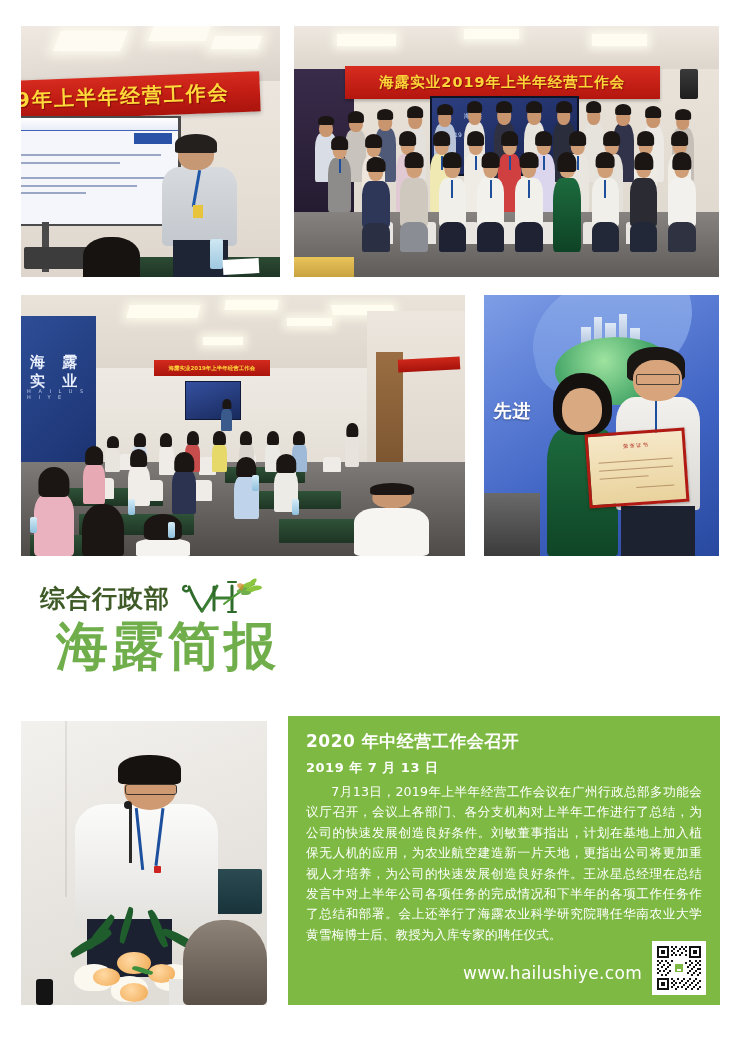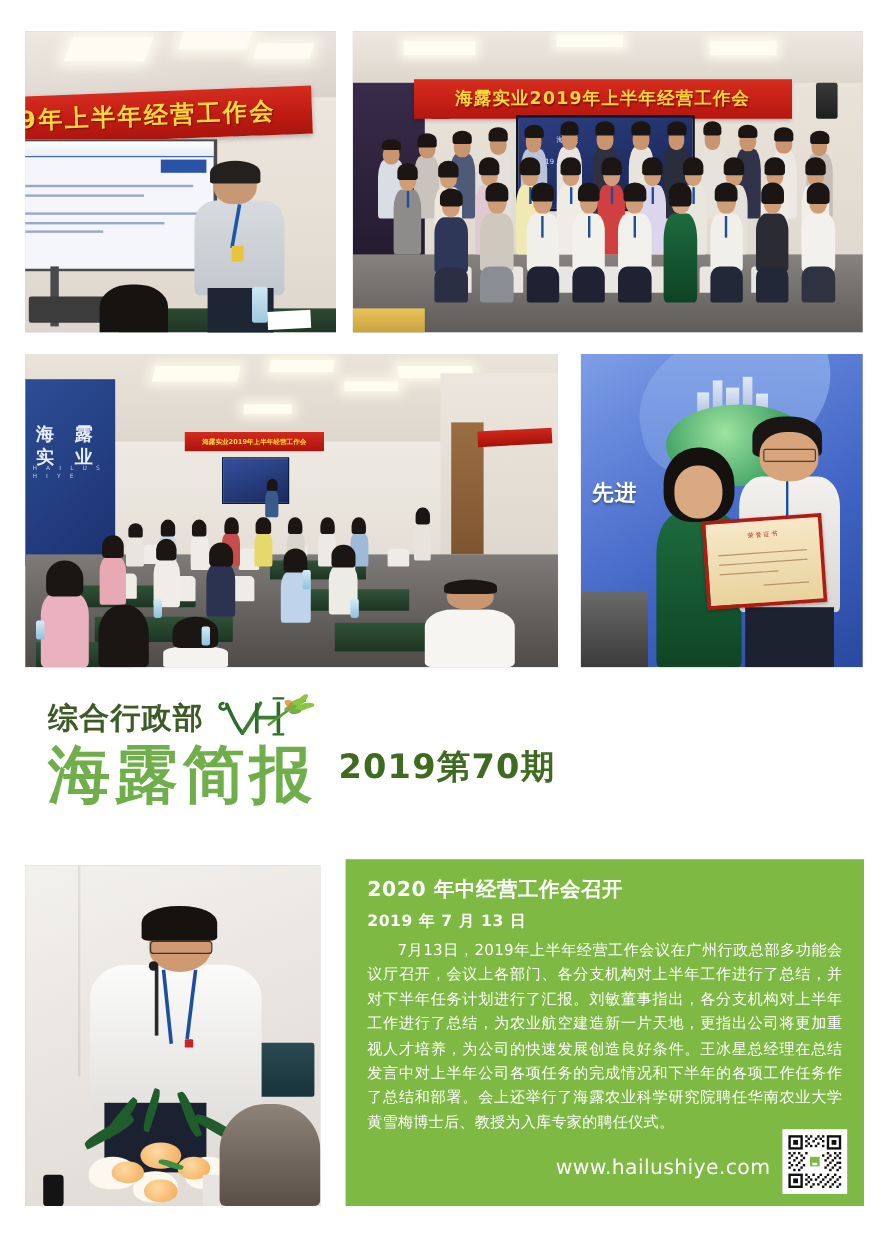--- a/index.html
+++ b/index.html
@@ -224,22 +224,22 @@
   .p5-micstand { position:absolute; left:6%; bottom:0; width:7%; height:9%;
     background:#141414; border-radius:3px; }
 
   
   #masthead { position:absolute; left:0; top:566px; width:740px; height:150px; }
   #dept-line { position:absolute; left:40px; top:12px; display:flex;
     align-items:center; gap:10px; }
   #dept-label { color:#3e5b27; font-size:25px; font-weight:bold; letter-spacing:1px;
     font-family:"DejaVu Sans","Liberation Sans",sans-serif; }
   #logo-mark { position:relative; width:84px; height:40px; }
-  #title-line { position:absolute; left:40px; top:54px; display:flex;
-    align-items:flex-start; gap:18px; }
+  #title-line { position:absolute; left:56px; top:54px; display:flex;
+    align-items:flex-end; gap:18px; }
   #publication-title { color:#6fae4a; font-size:52px; font-weight:bold;
     letter-spacing:4px; line-height:1;
     font-family:"DejaVu Sans","Liberation Sans",sans-serif; }
   #issue-label { color:#3e6b20; font-size:28px; font-weight:bold; letter-spacing:1px;
     padding-bottom:4px; font-family:"DejaVu Sans","Liberation Sans",sans-serif; }
 
   
   #article-box { position:absolute; left:288px; top:716px; width:432px; height:289px;
     background:#7eba43; box-sizing:border-box; padding:14px 18px 10px 18px; }
   #article-headline { color:#ffffff; font-size:17px; font-weight:bold;
@@ -703,21 +703,20 @@
           <g fill="#6fae4a">
             <ellipse cx="62" cy="12" rx="5.5" ry="2.2" transform="rotate(-20 62 12)"></ellipse>
             <ellipse cx="66" cy="15" rx="5" ry="2" transform="rotate(-6 66 15)"></ellipse>
           </g>
           <path d="M62 13 C52 6, 60 3, 64 7" fill="#d08a2a" opacity=".75"></path>
         </svg>
       </span>
     </div>
     <div id="title-line">
       <span id="publication-title">海露简报</span>
-      <span id="issue-label">2019第70期</span>
     </div>
   </div>
 
   <div class="photo" id="photo-podium-speaker">
     <div class="inner">
       <div class="p5-wall"></div>
       <div class="p5-corner"></div>
       <div class="p5-laptop"></div>
       <div class="p5-person">
         <div class="p5-shirt"></div>
@@ -749,21 +748,21 @@
       </div>
       <div class="p5-fg-shirt"></div>
       <div class="p5-fg-head"></div>
       <div class="p5-micstand"></div>
     </div>
   </div>
 
   <div id="article-box">
     <h2 id="article-headline">2020 年中经营工作会召开</h2>
     <div id="article-date">2019 年 7 月 13 日</div>
-    <p id="article-body">7月13日，2019年上半年经营工作会议在广州行政总部多功能会议厅召开，会议上各部门、各分支机构对上半年工作进行了总结，并对下半年任务计划进行了汇报。刘敏董事指出，各分支机构对上半年工作进行了总结，为农业航空建造新一片天地，更指出公司将更加重视人才培养，为公司的快速发展创造良好条件。王冰星总经理在总结发言中对上半年公司各项任务的完成情况和下半年的各项工作任务作了总结和部署。会上还举行了海露农业科学研究院聘任华南农业大学黄雪梅博士后、教授为入库专家的聘任仪式。</p>
+    <p id="article-body">7月13日，2019年上半年经营工作会议在广州行政总部多功能会议厅召开，会议上各部门、各分支机构对上半年工作进行了总结，为公司的快速发展创造良好条件。刘敏董事指出，计划在基地上加入植保无人机的应用，为农业航空建造新一片天地，更指出公司将更加重视人才培养，为公司的快速发展创造良好条件。王冰星总经理在总结发言中对上半年公司各项任务的完成情况和下半年的各项工作任务作了总结和部署。会上还举行了海露农业科学研究院聘任华南农业大学黄雪梅博士后、教授为入库专家的聘任仪式。</p>
     <div id="article-footer">
       <span id="website-url">www.hailushiye.com</span>
       <span id="qr-code">
         <svg width="48" height="48" viewBox="0 0 48 48" aria-hidden="true">
           <rect width="48" height="48" fill="#ffffff"></rect>
           <g fill="#111111">
 
             <rect x="2" y="2" width="12" height="12"></rect>
               <rect x="4" y="4" width="8" height="8" fill="#fff"></rect>
               <rect x="6" y="6" width="4" height="4"></rect>

